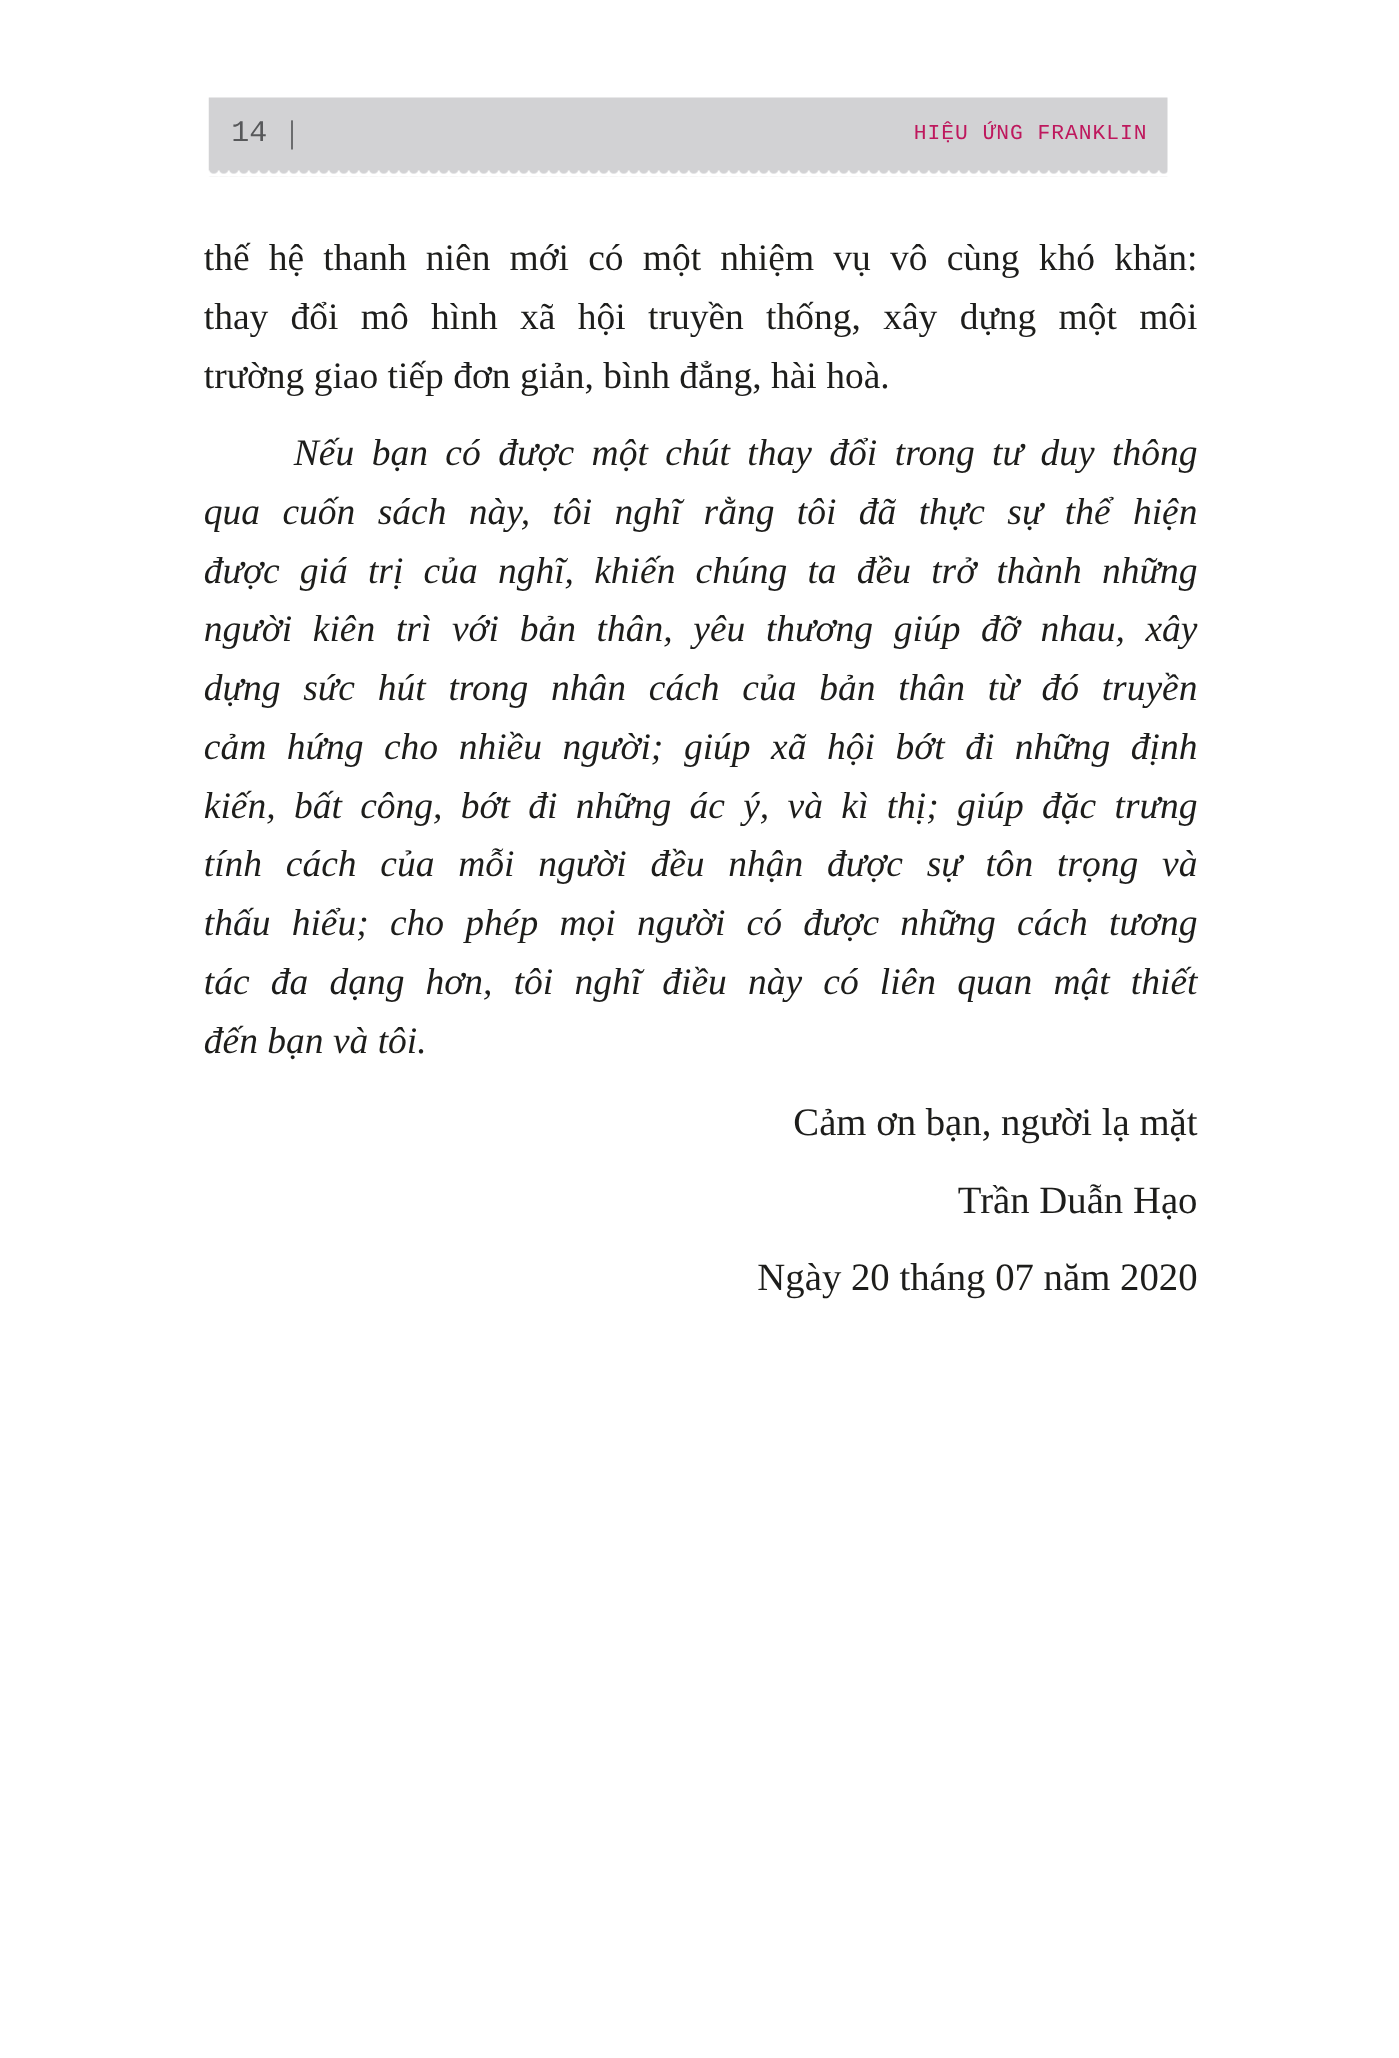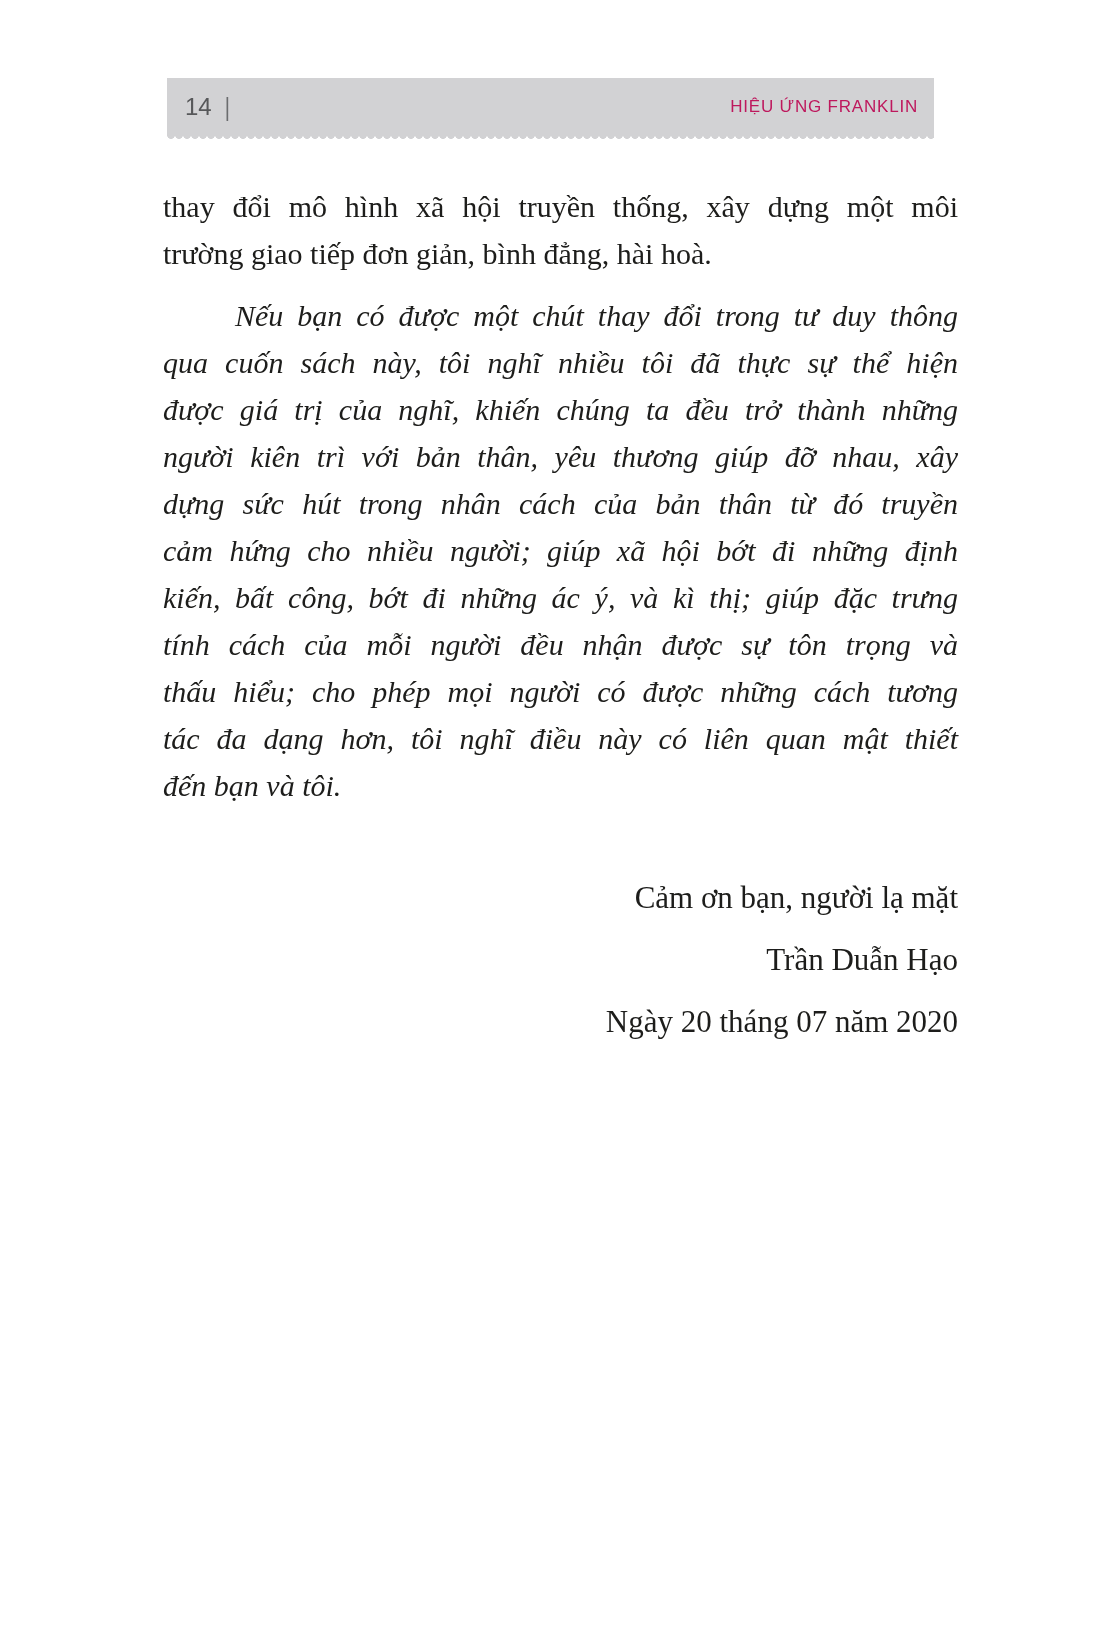--- a/index.html
+++ b/index.html
@@ -22,21 +22,21 @@
     left: 167px;
     top: 78px;
     width: 767px;
     height: 58px;
     background: #d2d2d4;
     display: flex;
     align-items: center;
     justify-content: space-between;
     box-sizing: border-box;
     padding: 0 16px 0 18px;
-    font-family: Liberation Sans, sans-serif;
+    font-family: Liberation Mono, monospace;
   }
   
   .header-bar::after {
     content: "";
     position: absolute;
     left: 0;
     right: 0;
     top: 100%;
     height: 5px;
     background-image: radial-gradient(circle at 4px -1px, #d2d2d4 3.6px, rgba(0,0,0,0) 4.2px);
@@ -103,26 +103,27 @@
   <div class="header-bar">
     <div class="page-num-group">
       <span>14</span>
       <span class="page-num-divider">|</span>
     </div>
     <div class="running-title">HIỆU ỨNG FRANKLIN</div>
   </div>
 
   <div class="body-text">
       <div class="para">
+        <div class="line first">thế hệ thanh niên mới có một nhiệm vụ vô cùng khó khăn:</div>
         <div class="line">thay đổi mô hình xã hội truyền thống, xây dựng một môi</div>
         <div class="line last">trường giao tiếp đơn giản, bình đẳng, hài hoà.</div>
       </div>
       <div class="para indent">
         <div class="line first">Nếu bạn có được một chút thay đổi trong tư duy thông</div>
-        <div class="line">qua cuốn sách này, tôi nghĩ nhiều tôi đã thực sự thể hiện</div>
+        <div class="line">qua cuốn sách này, tôi nghĩ rằng tôi đã thực sự thể hiện</div>
         <div class="line">được giá trị của nghĩ, khiến chúng ta đều trở thành những</div>
         <div class="line">người kiên trì với bản thân, yêu thương giúp đỡ nhau, xây</div>
         <div class="line">dựng sức hút trong nhân cách của bản thân từ đó truyền</div>
         <div class="line">cảm hứng cho nhiều người; giúp xã hội bớt đi những định</div>
         <div class="line">kiến, bất công, bớt đi những ác ý, và kì thị; giúp đặc trưng</div>
         <div class="line">tính cách của mỗi người đều nhận được sự tôn trọng và</div>
         <div class="line">thấu hiểu; cho phép mọi người có được những cách tương</div>
         <div class="line">tác đa dạng hơn, tôi nghĩ điều này có liên quan mật thiết</div>
         <div class="line last">đến bạn và tôi.</div>
       </div>

